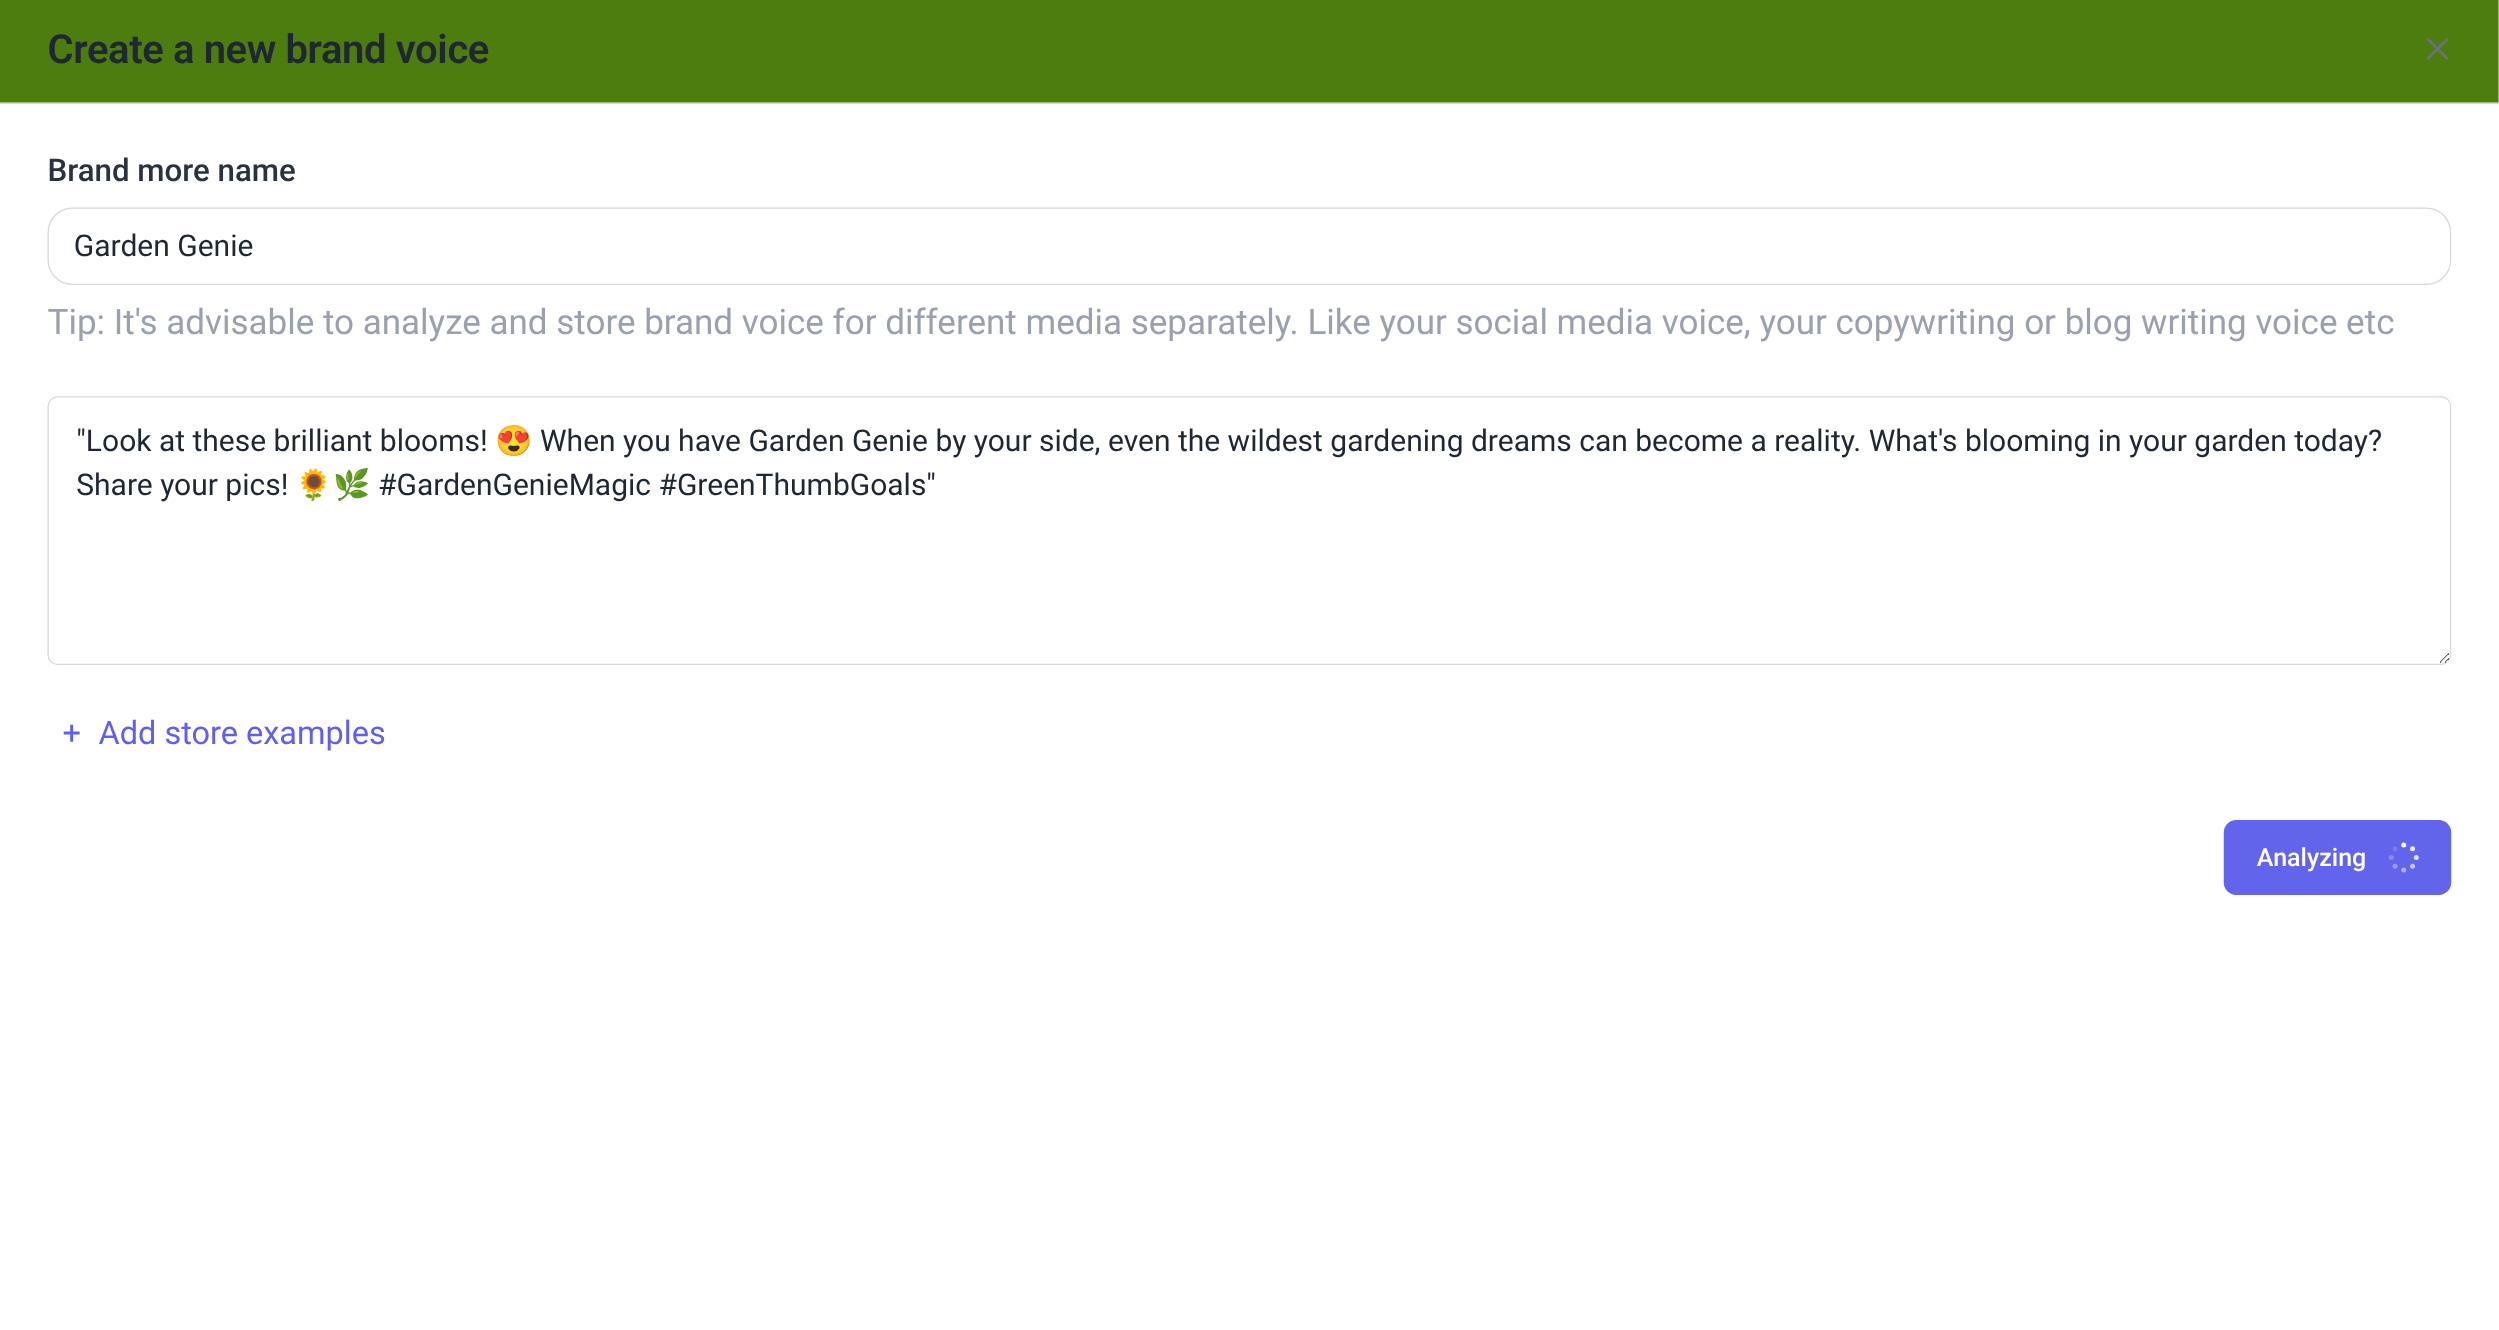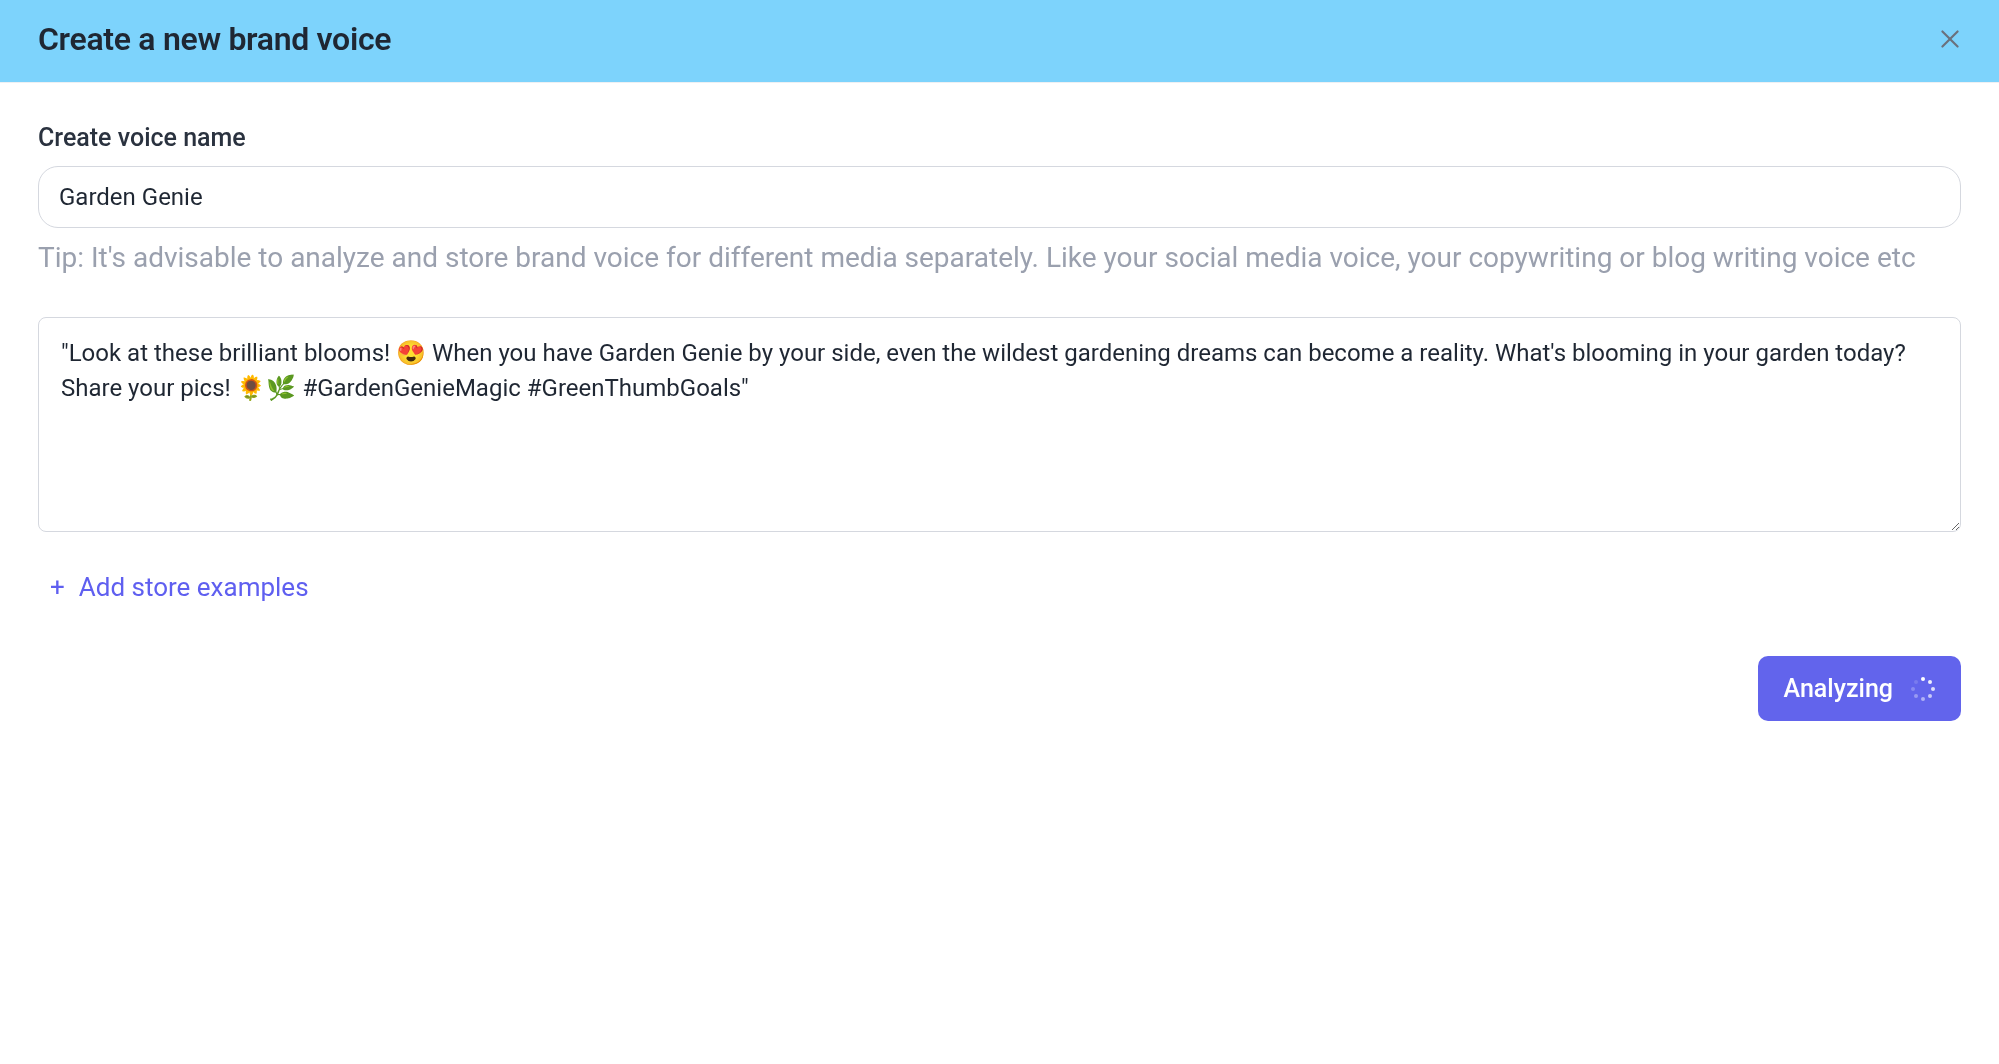--- a/index.html
+++ b/index.html
@@ -6,21 +6,21 @@
       box-sizing: border-box;
       margin: 0;
       padding: 0;
     }
     body {
       font-family: -apple-system, BlinkMacSystemFont, "Segoe UI", Roboto, Helvetica, Arial, sans-serif;
       background: #ffffff;
       color: #28313d;
     }
     .modal-header {
-      background: #7dd3fc;
+      background: #4d7c0f;
       padding: 18px 28px 22px 38px;
       display: flex;
       justify-content: space-between;
       align-items: center;
       border-bottom: 1px solid #eef0f3;
     }
     .modal-title {
       font-size: 32px;
       font-weight: 600;
       color: #1f2733;
@@ -104,21 +104,21 @@
     }
     .actions-row {
       display: flex;
       justify-content: flex-end;
       margin-top: 54px;
     }
     .analyzing-btn {
       background: #6264ec;
       border: none;
       color: #ffffff;
-      font-size: 25px;
+      font-size: 20px;
       font-weight: 500;
       padding: 18px 26px;
       border-radius: 10px;
       cursor: pointer;
       display: flex;
       align-items: center;
       gap: 18px;
       font-family: inherit;
     }
     .spinner {
@@ -151,21 +151,21 @@
   <button class="close-btn">
     <svg viewBox="0 0 24 24" fill="none" stroke-width="2" stroke-linecap="round">
       <line x1="5" y1="5" x2="19" y2="19"></line>
       <line x1="19" y1="5" x2="5" y2="19"></line>
     </svg>
   </button>
 </div>
 
 <div class="modal-body">
 
-  <label class="field-label">Create voice name</label>
+  <label class="field-label">Brand more name</label>
   <input type="text" class="text-input" value="Garden Genie" style="">
   <p class="tip-text">Tip: It's advisable to analyze and store brand voice for different media separately. Like your social media voice, your copywriting or blog writing voice etc</p>
 
   <div class="example-section">
     <textarea class="textarea-input" style="">"Look at these brilliant blooms! 😍 When you have Garden Genie by your side, even the wildest gardening dreams can become a reality. What's blooming in your garden today? Share your pics! 🌻🌿 #GardenGenieMagic #GreenThumbGoals"</textarea>
 
     <button class="add-more-btn">
       <span class="plus-icon">+</span>
       <span>Add store examples</span>
     </button>

